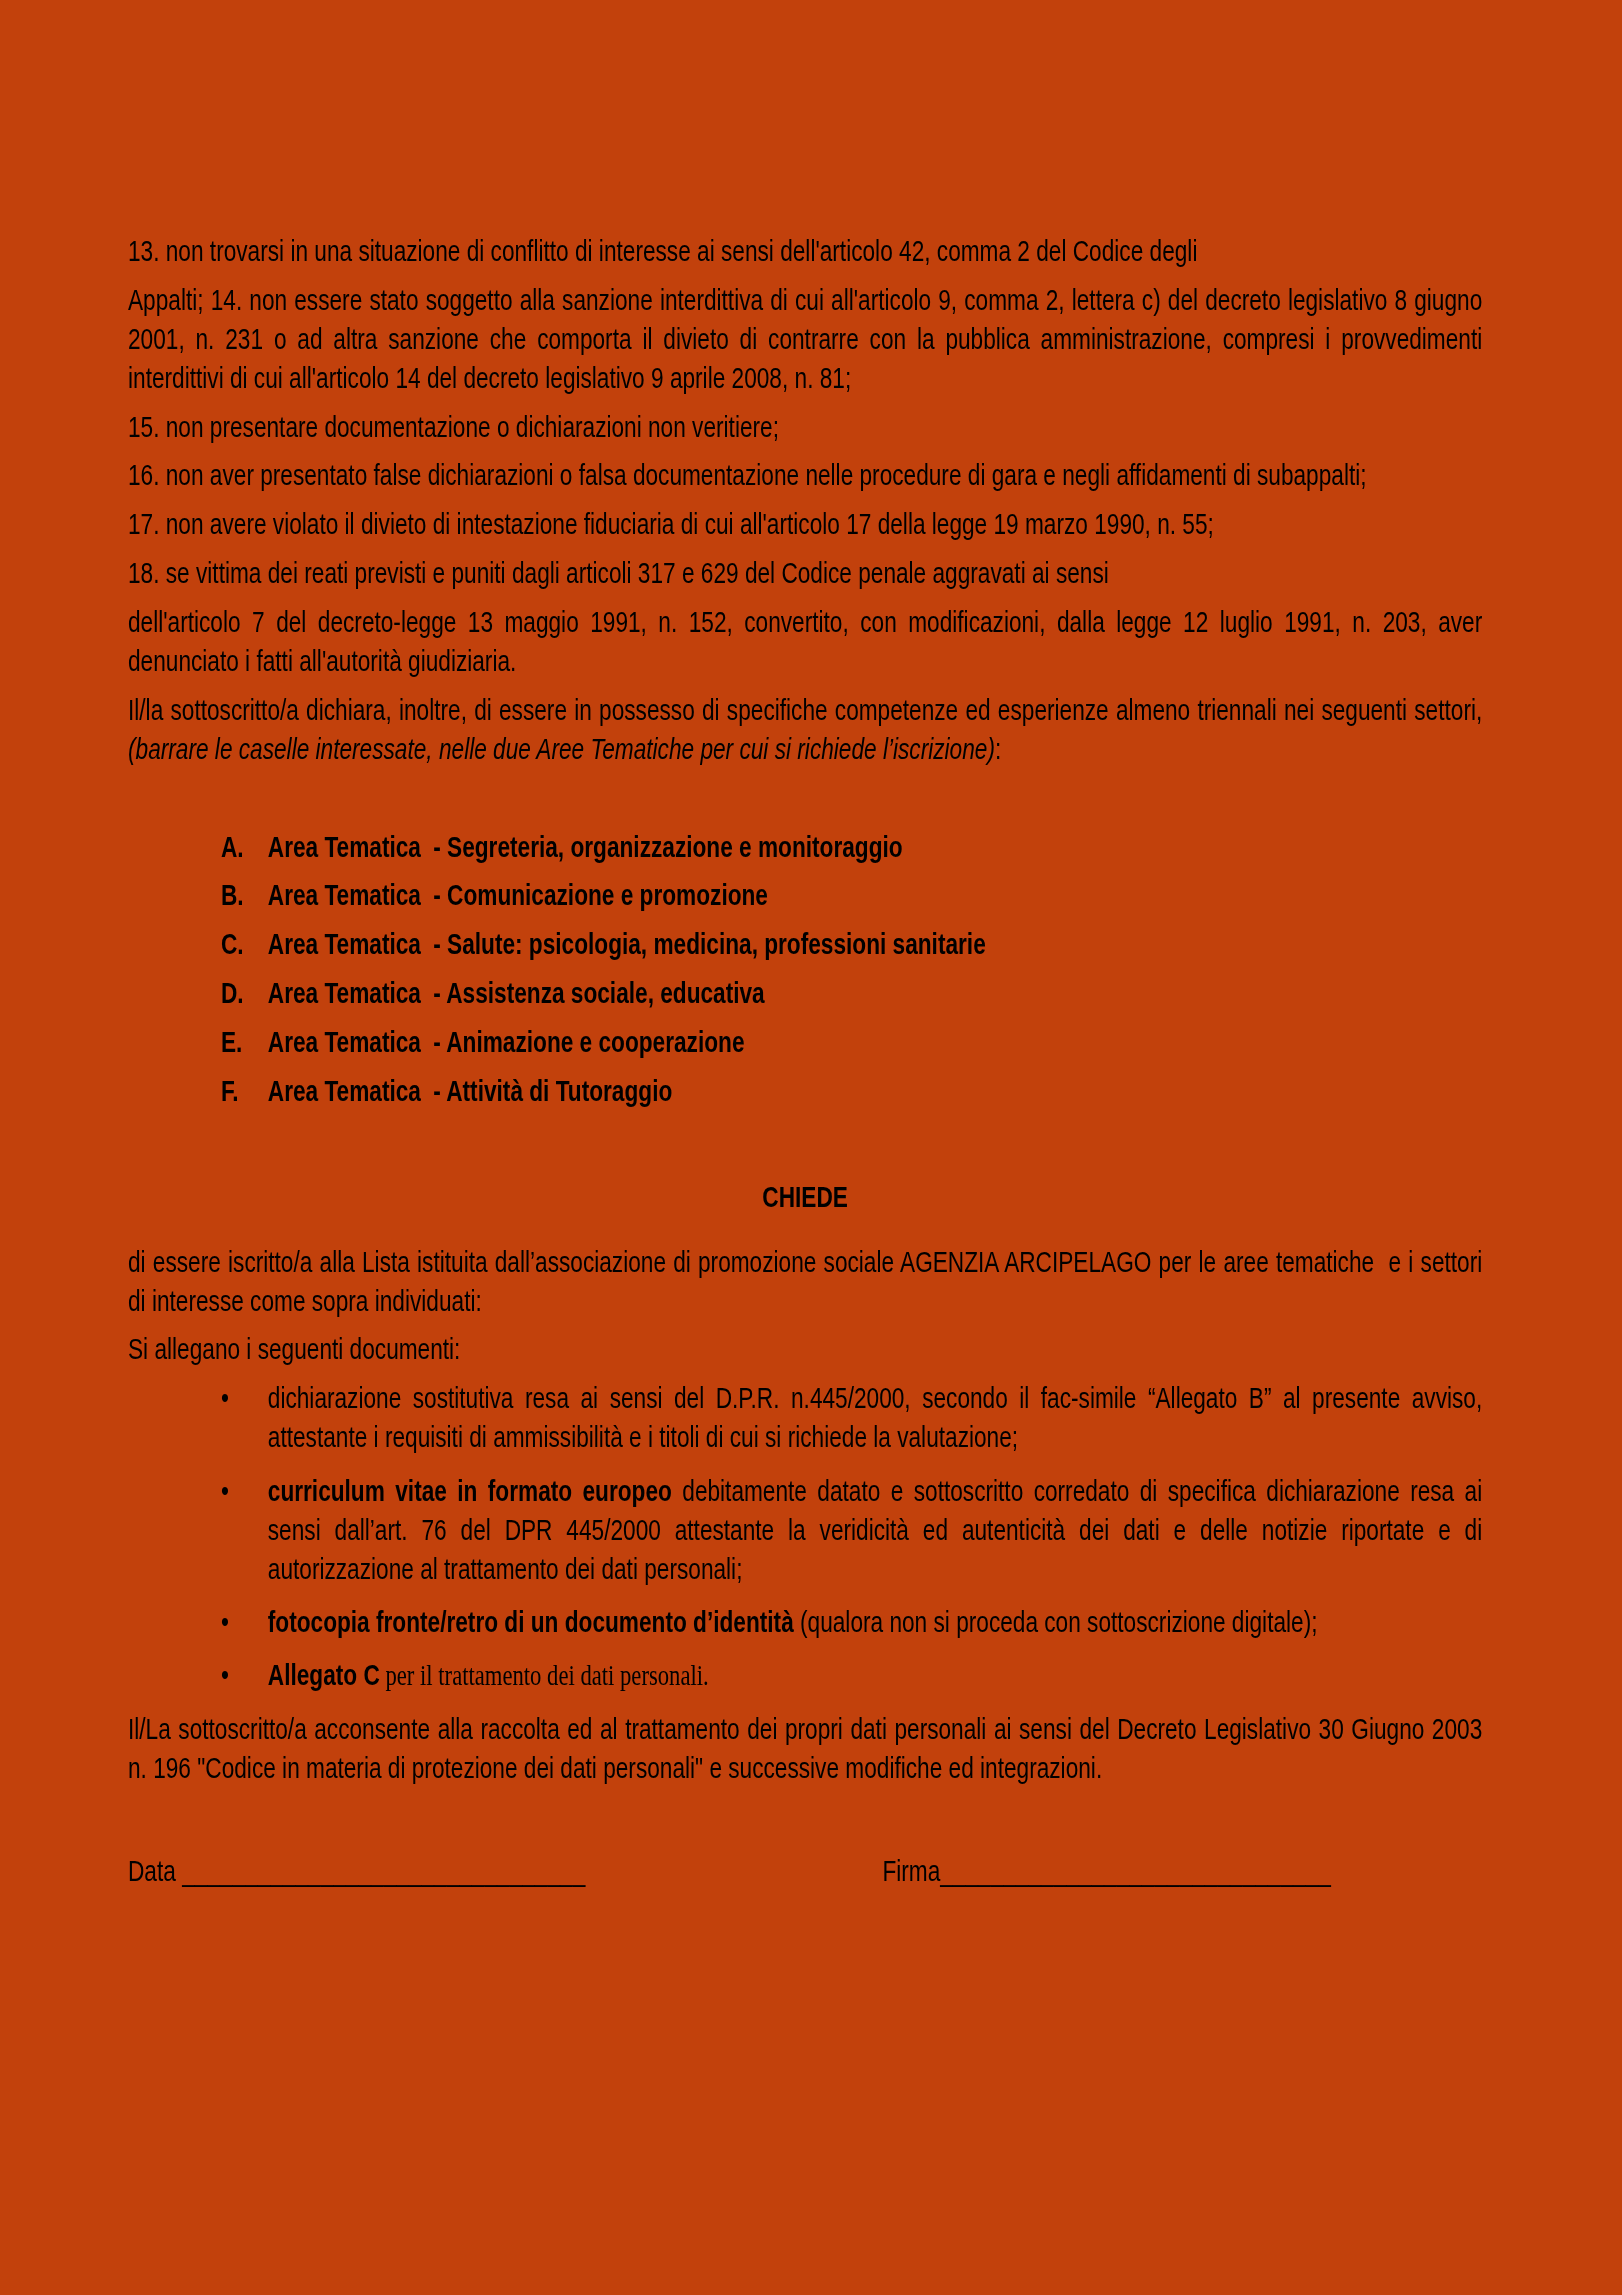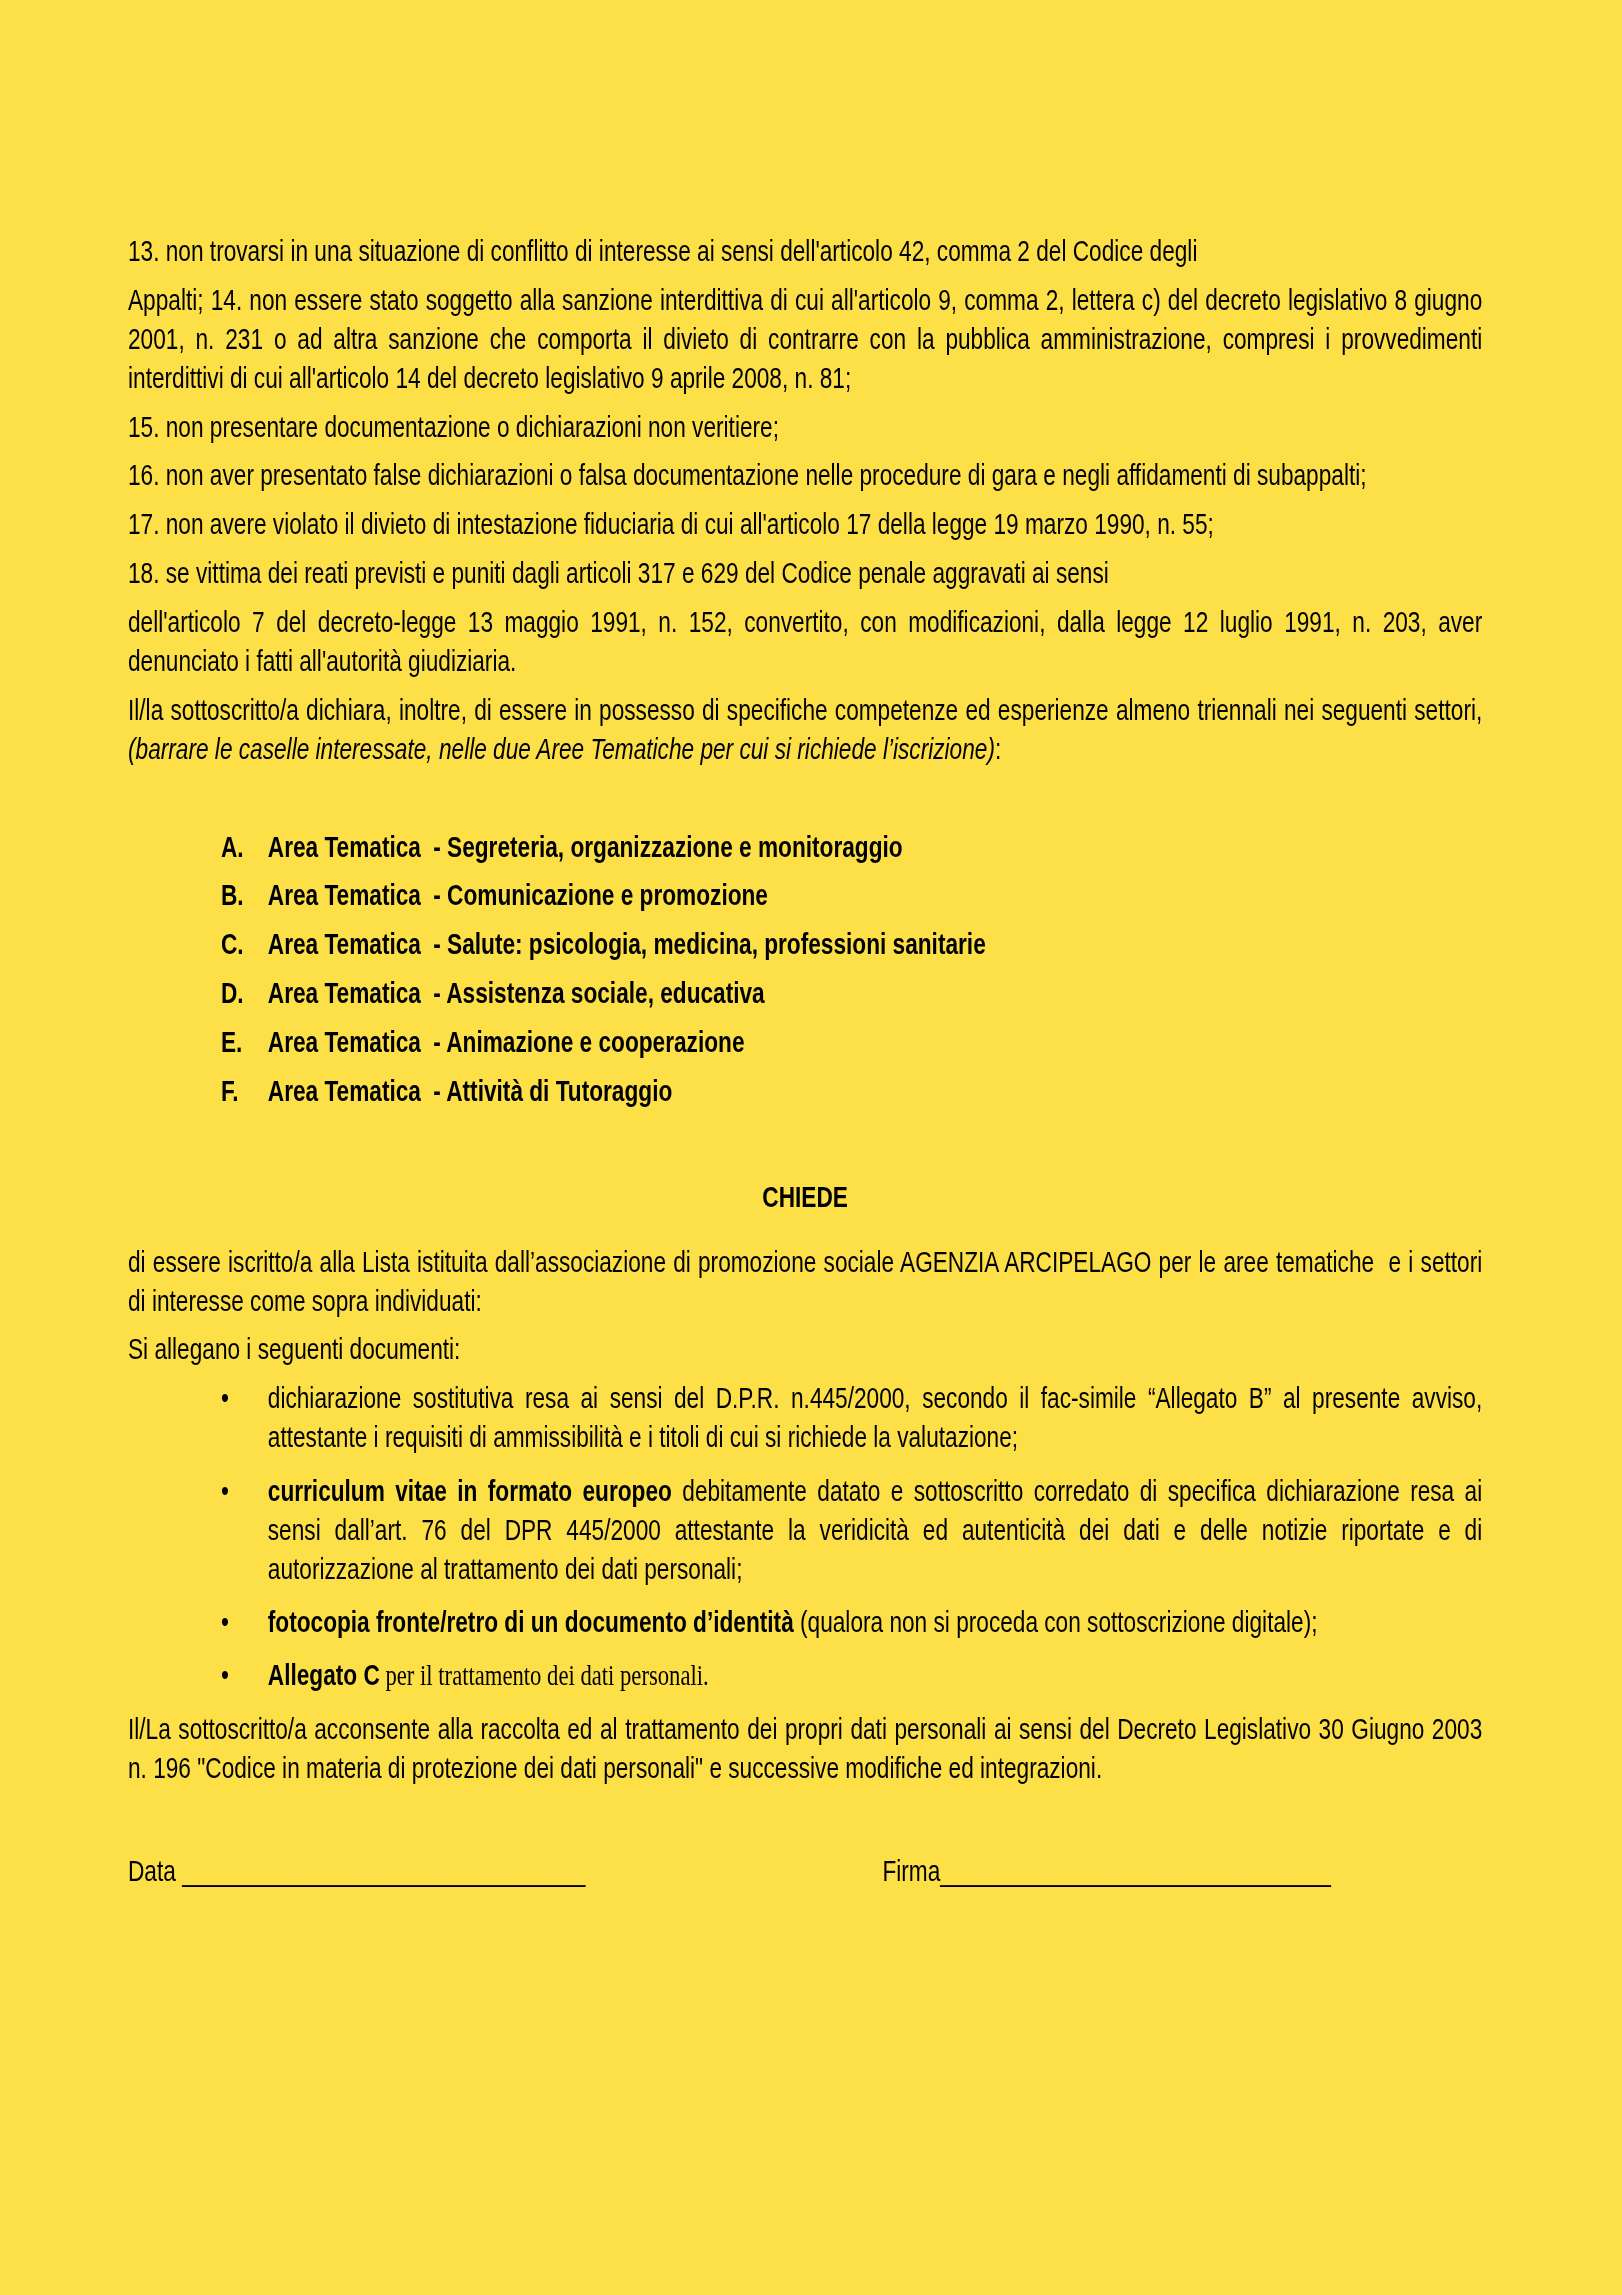--- a/index.html
+++ b/index.html
@@ -2,21 +2,21 @@
 <html lang="it" style="font-size:10.5px"><head>
 <meta charset="utf-8">
 <style>
   * { margin: 0; padding: 0; box-sizing: border-box; }
   html, body { background: #888; }
   .page {
     position: relative;
     width: 1622px;
     height: 2295px;
     margin: 0 auto;
-    background: #fde047;
+    background: #c2410c;
     color: #000000;
     padding: 232px 0 0 128px;
     overflow: hidden;
   }
   .content {
     width: 1734px;
     transform: scaleX(0.781);
     transform-origin: 0 0;
     font-family: "Liberation Sans", "DejaVu Sans", sans-serif;
     font-size: 29px;

